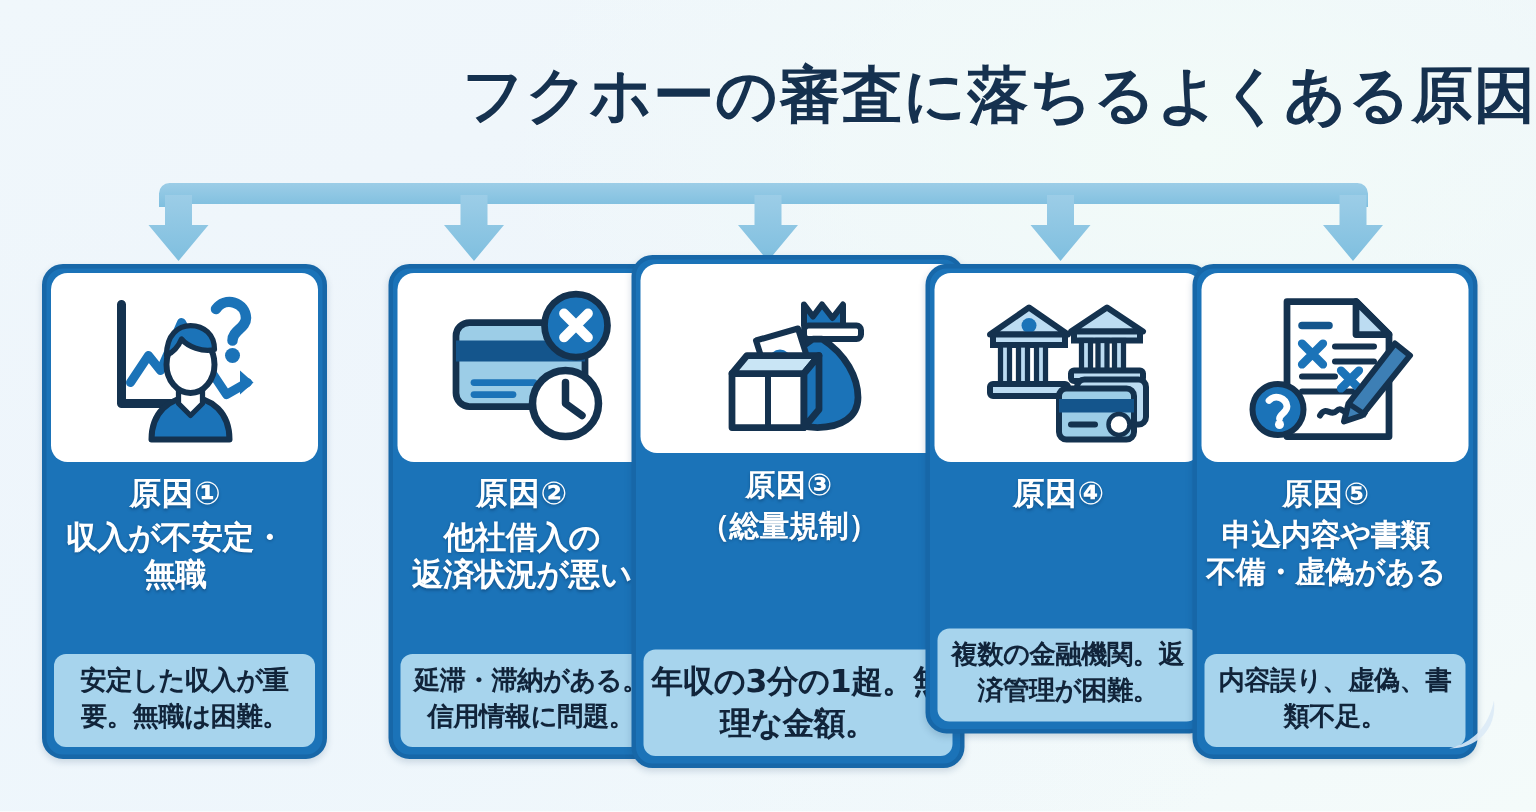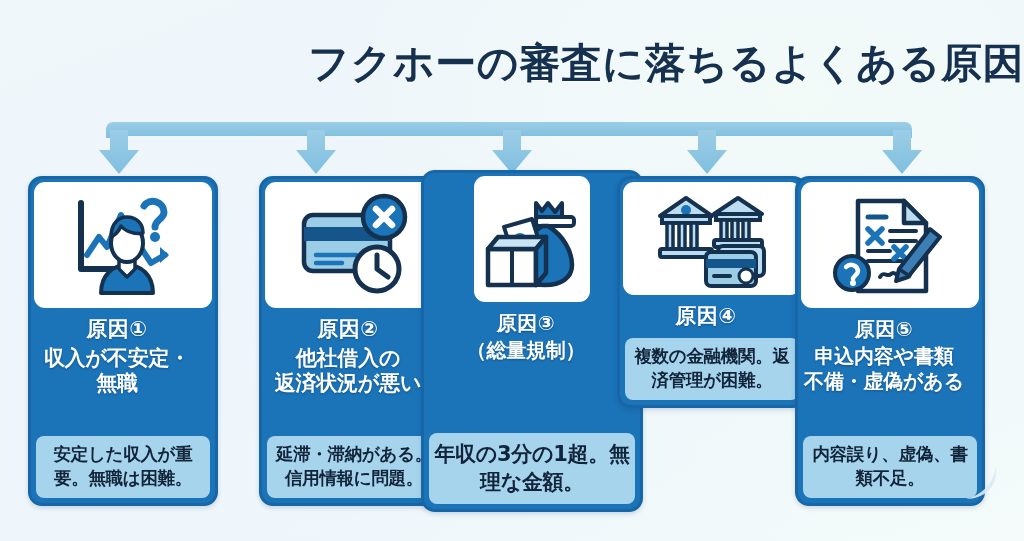--- a/index.html
+++ b/index.html
@@ -165,42 +165,42 @@
       </svg>
     </div>
     <div class="card-title">
       <div class="cause-no">原因②</div>
       <div class="cause-head">他社借入の</div>
       <div class="cause-head">返済状況が悪い</div>
     </div>
     <div class="desc">延滞・滞納がある。信用情報に問題。</div>
   </div>
 
-  <div class="card compact" style="left:421px; top:170px; width:222px; height:342px;align-items:center;">
+  <div class="card compact" style="left:421px; top:170px; width:222px; height:342px;">
     <div class="icon-box">
       <svg viewBox="0 0 116 104">
         <path d="M62 16 l6 8 l6 -8 l7 9 l7 -9 v14 c0 2 -2 4 -4 4 H66 c-2 0 -4 -2 -4 -4 z" fill="#1b73b8" stroke="#14324f" stroke-width="4" stroke-linejoin="round"></path>
         <rect x="62" y="30" width="38" height="9" rx="3" fill="#ffffff" stroke="#14324f" stroke-width="4"></rect>
         <path d="M68 39 c-16 10 -24 26 -24 39 c0 13 11 20 27 20 c16 0 27 -7 27 -20 c0 -13 -8 -29 -24 -39 z" fill="#1b73b8" stroke="#14324f" stroke-width="4.5" stroke-linejoin="round"></path>
         <path d="M30 40 l28 -8 l7 22 l-28 8 z" fill="#ffffff" stroke="#14324f" stroke-width="4" stroke-linejoin="round"></path>
         <circle cx="46" cy="53" r="7" fill="#1b73b8"></circle>
         <path d="M14 62 h48 v36 H14 z" fill="#ffffff" stroke="#14324f" stroke-width="4.5" stroke-linejoin="round"></path>
         <path d="M14 62 l10 -12 h48 l-10 12 z" fill="#c9e5f5" stroke="#14324f" stroke-width="4.5" stroke-linejoin="round"></path>
         <path d="M62 62 l10 -12 v36 l-10 12 z" fill="#1b73b8" stroke="#14324f" stroke-width="4.5" stroke-linejoin="round"></path>
         <path d="M38 62 V98" stroke="#14324f" stroke-width="4"></path>
       </svg>
     </div>
     <div class="card-title">
       <div class="cause-no">原因③</div>
       <div class="cause-head">（総量規制）</div>
     </div>
     <div class="desc small">年収の3分の1超。無理な金額。</div>
   </div>
 
-  <div class="card" style="left:617px; top:176px; width:190px; height:232px;">
+  <div class="card" style="left:617px; top:176px; width:190px; height:313px;">
     <div class="icon-box">
       <svg viewBox="0 0 116 104">
         <path d="M6 30 L32 12 L58 30 z" fill="#bcdcf2" stroke="#14324f" stroke-width="4" stroke-linejoin="round"></path>
         <circle cx="32" cy="24" r="5" fill="#1b73b8"></circle>
         <rect x="8" y="30" width="48" height="7" fill="#bcdcf2" stroke="#14324f" stroke-width="4"></rect>
         <rect x="13" y="37" width="6" height="26" fill="#bcdcf2" stroke="#14324f" stroke-width="3.5"></rect>
         <rect x="25" y="37" width="6" height="26" fill="#bcdcf2" stroke="#14324f" stroke-width="3.5"></rect>
         <rect x="37" y="37" width="6" height="26" fill="#bcdcf2" stroke="#14324f" stroke-width="3.5"></rect>
         <rect x="6" y="63" width="52" height="8" rx="2" fill="#bcdcf2" stroke="#14324f" stroke-width="4"></rect>
         <path d="M60 28 L84 12 L108 28 z" fill="#bcdcf2" stroke="#14324f" stroke-width="4" stroke-linejoin="round"></path>

